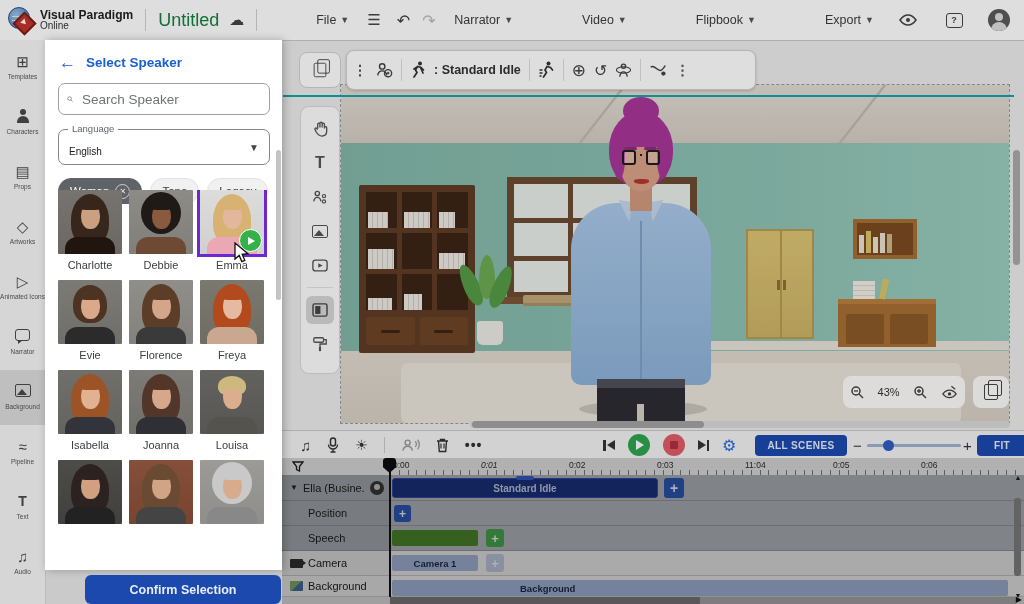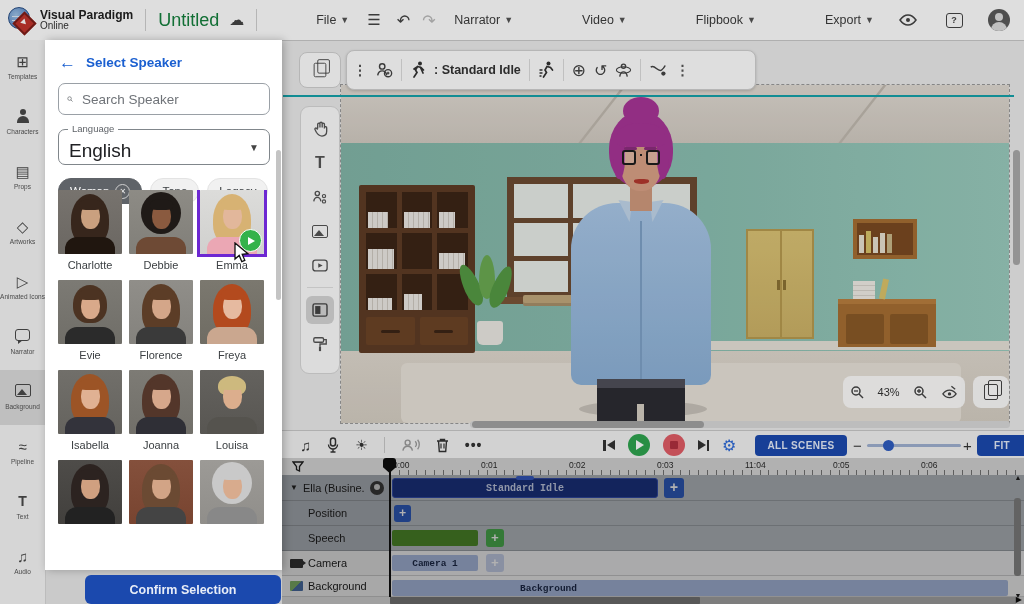--- a/index.html
+++ b/index.html
@@ -131,21 +131,21 @@
   #tl-slider{position:absolute;left:822px;top:13px;width:94px;height:3px;background:#9fb0d0;border-radius:2px;}
   #tl-slider .knob{position:absolute;left:16px;top:-4px;width:11px;height:11px;border-radius:50%;background:#2f5cc0;}
   .pm{position:absolute;top:0;height:28px;display:flex;align-items:center;font-size:15px;color:#333;}
   
   #timeline{left:282px;top:458px;width:742px;height:146px;background:#e6e6e6;z-index:5;}
   #ruler{position:absolute;left:0;top:0;width:742px;height:17px;background:#fff;border-bottom:1px solid #bbb;}
   #ruler .ticks{position:absolute;left:108px;top:12px;right:0;height:5px;background:repeating-linear-gradient(90deg,#888 0 1px,transparent 1px 8.8px);}
   .rlabel{position:absolute;top:2px;font-size:8.5px;color:#333;}
   .trow{position:absolute;left:0;width:742px;display:flex;}
   .tlabel{width:108px;box-sizing:border-box;display:flex;align-items:center;gap:5px;padding-left:8px;font-size:11px;color:#1e1e1e;border-bottom:1px solid rgba(0,0,0,.15);}
-  .tcontent{position:relative;flex:1;border-bottom:1px solid rgba(0,0,0,.15);font-family:Liberation Mono, monospace;}
+  .tcontent{position:relative;flex:1;border-bottom:1px solid rgba(0,0,0,.15);}
   .clip{position:absolute;display:flex;align-items:center;justify-content:center;font-weight:bold;}
   .clip-navy{height:18px;top:3px;background:#1c3585;border:1px solid #3752b5;border-radius:3px;color:#cfd8f2;font-size:10px;}
   .nub{position:absolute;top:-3px;left:50%;margin-left:-9px;width:18px;height:4px;background:#3b63d6;border-radius:2px;}
   .clip-green{height:16px;top:4px;background:#4f8c2b;border-radius:2px;}
   .clip-lblue{height:16px;top:4px;background:#aabce0;border-radius:2px;color:#1d2a4a;font-size:9.5px;}
   .plusb{position:absolute;display:flex;align-items:center;justify-content:center;color:#fff;font-weight:bold;border-radius:3px;}
   .plus-blue{width:20px;height:20px;top:3px;background:#2f5cc0;font-size:14px;}
   .plus-blue-s{width:17px;height:17px;top:4px;background:#2f5cc0;font-size:12px;}
   .plus-green{width:18px;height:18px;top:3px;background:#4caf50;font-size:13px;}
   .plus-pale{width:18px;height:18px;top:3px;background:#c6d0ea;font-size:13px;}
@@ -169,21 +169,21 @@
   
   #panel{left:45px;top:40px;width:237px;height:530px;background:#fff;box-shadow:2px 0 8px rgba(0,0,0,.25);z-index:50;}
   .panel-head{display:flex;align-items:center;gap:10px;padding:14px 0 10px 14px;}
   .back-arrow{color:#1a5fd0;font-size:17px;font-weight:bold;line-height:1;}
   .panel-title{color:#1a5fd0;font-size:13.5px;font-weight:bold;}
   .search-wrap{margin:2px 12px 0 13px;height:30px;border:1.5px solid #9aa0a6;border-radius:7px;display:flex;align-items:center;padding:0 8px;gap:7px;}
   .search-wrap input{border:none;outline:none;flex:1;font-size:13.5px;font-family:"Liberation Sans",sans-serif;color:#333;background:transparent;}
   .search-wrap input::placeholder{color:#6f7378;}
   .lang-wrap{position:relative;margin:14px 12px 0 13px;height:34px;border:1.5px solid #80868b;border-radius:7px;display:flex;align-items:center;padding:0 10px;}
   .lang-legend{position:absolute;left:9px;top:-7px;background:#fff;padding:0 4px;font-size:9.5px;color:#5f6368;}
-  .lang-val{font-size:19px;color:#202124;flex:1;margin-top:8px;}
+  .lang-val{font-size:10px;color:#202124;flex:1;margin-top:8px;}
   .lang-caret{font-size:10px;color:#444;}
   .chips{display:flex;gap:8px;margin:13px 12px 0 13px;}
   .chip{height:24px;border-radius:13px;display:flex;align-items:center;gap:6px;padding:0 11px;font-size:11.5px;background:#f1f1f1;border:1px solid #e3e3e3;color:#3c4043;}
   .chip.sel{background:#5f6368;border-color:#5f6368;color:#fff;}
   .chip .x{width:13px;height:13px;border-radius:50%;border:1.2px solid #cfcfcf;color:#e8e8e8;font-size:8px;display:flex;align-items:center;justify-content:center;}
   #grid-clip{position:absolute;left:13px;top:150px;width:212px;height:348px;overflow:hidden;}
   #grid{display:grid;grid-template-columns:repeat(3,64px);column-gap:7px;}
   .sp-cell{width:64px;margin-bottom:9px;}
   .thumb{position:relative;width:64px;height:64px;overflow:hidden;border-radius:1px;}
   .thumb .hb{position:absolute;border-radius:50% 50% 42% 42%;}
@@ -569,21 +569,21 @@
 
   </div>
 
   <div id="timeline" class="abs">
     <div id="ruler">
       <svg class="ic" style="position:absolute;left:10px;top:3px" width="12" height="11" viewBox="0 0 12 11">
           <path d="M1 1h10L7.5 5.5V10l-3-1.5V5.5z" fill="none" stroke="#222" stroke-width="1.3"></path>
         </svg>
       <div class="ticks"></div>
     <span class="rlabel" style="left: 111px;">0:00</span>
-        <span class="rlabel" style="left: 199px;">0:01</span>
+        <span class="rlabel" style="left: 199px; font-style: italic;">0:01</span>
         <span class="rlabel" style="left: 287px;">0:02</span>
         <span class="rlabel" style="left: 375px;">0:03</span>
         <span class="rlabel" style="left: 463px;">11:04</span>
         <span class="rlabel" style="left: 551px;">0:05</span>
         <span class="rlabel" style="left: 639px;">0:06</span>
       </div>
     <div id="rows">
         <div class="trow" style="top: 17px; height: 26px;">
           <div class="tlabel" style="background: rgb(174, 179, 186);">
             <span class="grp-caret">▼</span>

